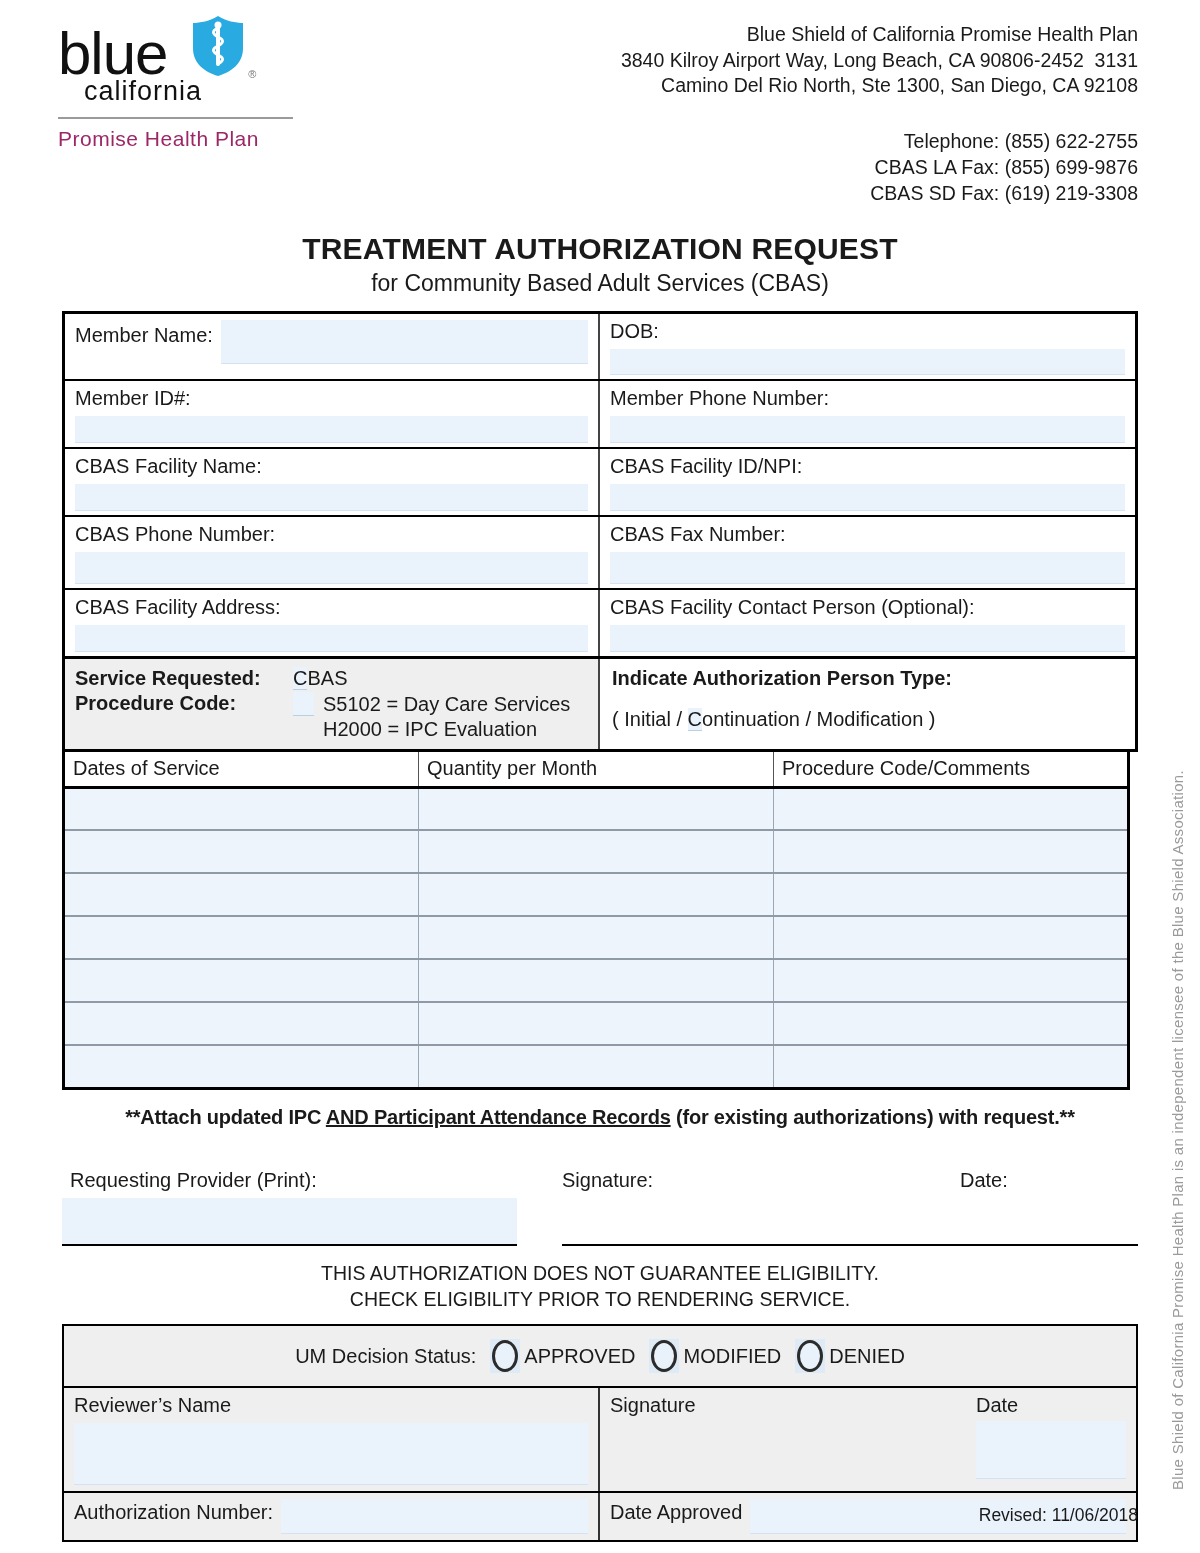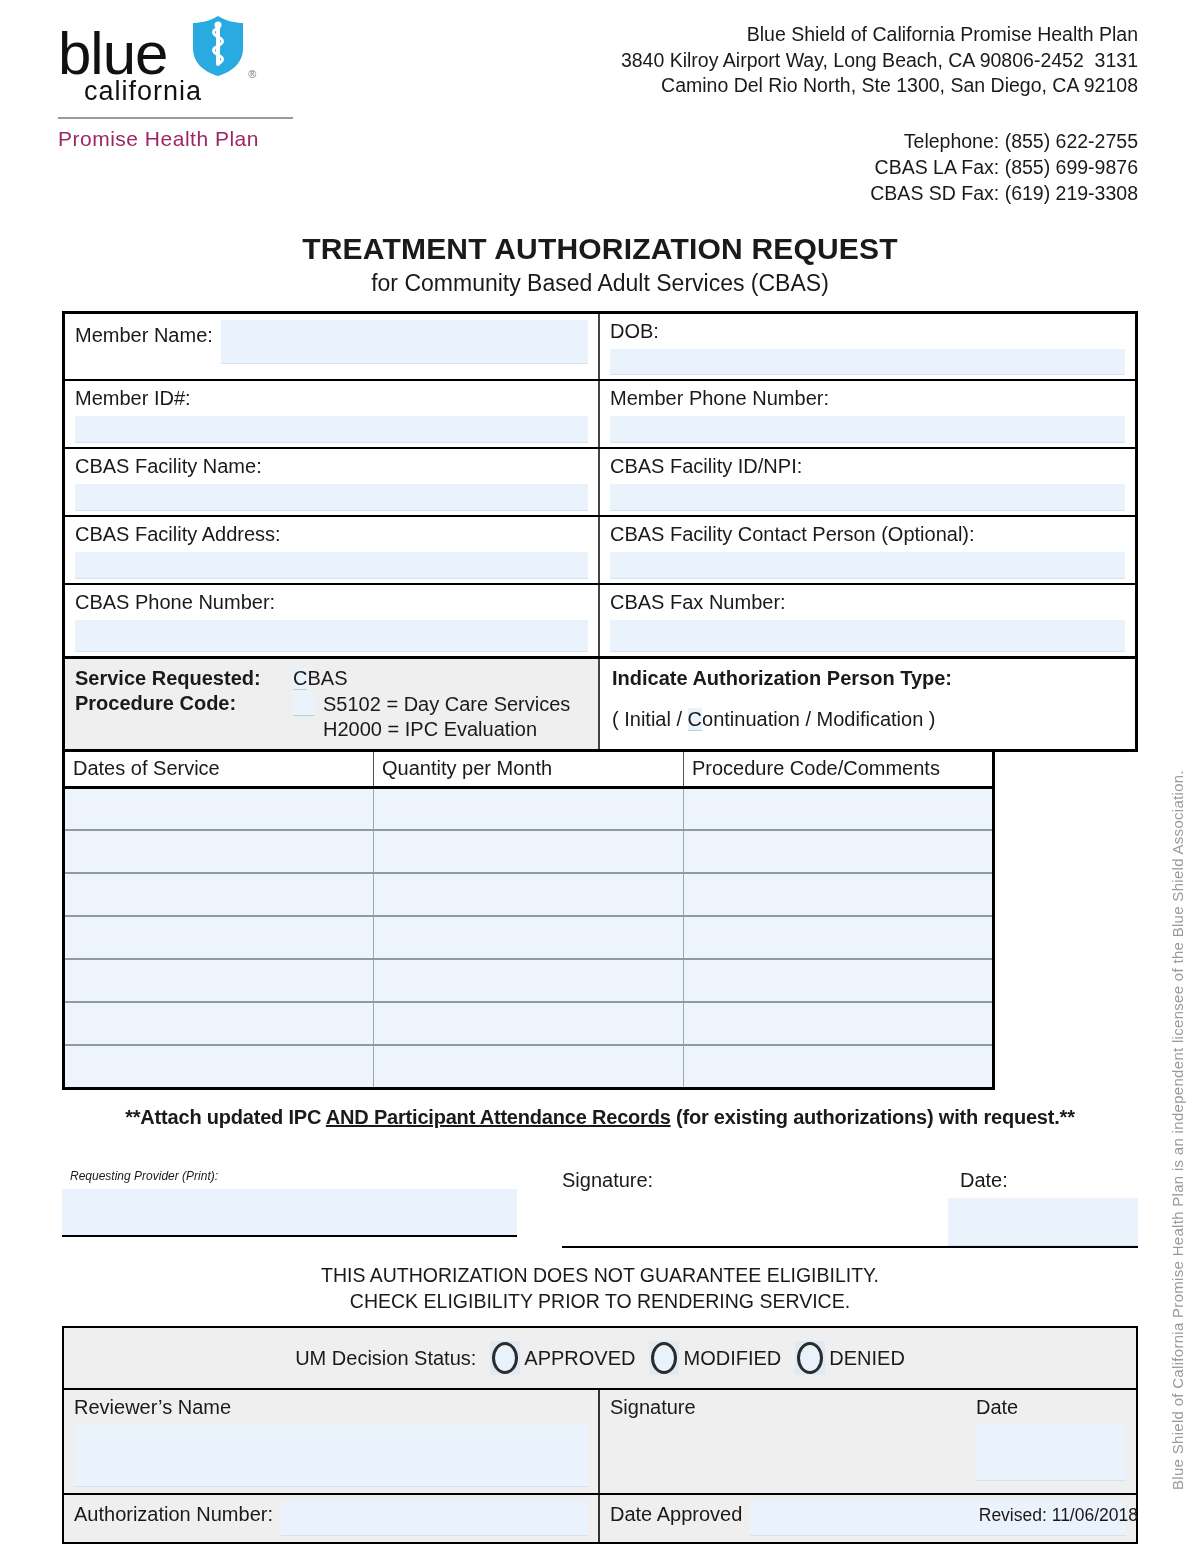--- a/index.html
+++ b/index.html
@@ -53,44 +53,44 @@
   .svc-label { font-weight:bold; }
   .hl-char { background:#eaf2fb; border-bottom:1px solid #b9cfe6; }
   .proc-line { display:flex; align-items:center; }
   .proc-box { display:inline-block; width:21px; height:24px; background:#eaf2fb; border-bottom:1px solid #b9cfe6; margin-right:9px; }
   .proc-line2 { padding-left:30px; }
   .service-right { width:50%; background:#fff; padding:8px 12px; font-size:20px; }
   .service-right .head { font-weight:bold; }
   .service-right .opts { margin-top:18px; }
 
   
-  .dates-table { border:3px solid #000; border-top:none; border-collapse:collapse; width:933px; table-layout:fixed; }
+  .dates-table { border:3px solid #000; border-top:none; border-collapse:collapse; width:1068px; table-layout:fixed; }
   .dates-table th {
     font-size:20px; font-weight:normal; text-align:left; padding:4px 8px;
     border-bottom:3px solid #000; border-right:1px solid #555; background:#fff; height:35px;
   }
   .dates-table th:last-child { border-right:none; }
   .dates-table td {
     background:#eef4fb; height:43px; border-right:1px solid #9aa7b5; border-top:2px solid #8f9aa6;
   }
   .dates-table tr:first-child td { border-top:none; }
   .dates-table td:last-child { border-right:none; }
 
   
   .attach-note { text-align:center; font-size:20px; font-weight:bold; margin-top:16px; letter-spacing:-0.2px; }
   .attach-note .und { text-decoration:underline; }
 
   
   .provider-row { display:flex; margin-top:40px; }
   .prov-col { width:455px; }
-  .prov-col .label { font-size:12px; padding-left:8px;font-style:italic; }
+  .prov-col .label { font-size:20px; padding-left:8px; }
   .prov-field { height:48px; margin-top:6px; border-bottom:2px solid #000; }
   .sig-wrap { flex:1; margin-left:45px; display:flex; border-bottom:2px solid #000; }
   .sig-label-area { flex:1; font-size:20px; padding-top:0px; }
-  .date-block { width:190px; display:flex; flex-direction:column; }
+  .date-block { width:190px; display:flex; flex-direction:row;text-align:right; }
   .date-block .label { font-size:20px; padding-left:12px; }
   .date-field { height:48px; margin-top:6px; }
 
   
   .elig-note { text-align:center; font-size:19.5px; line-height:1.35; margin-top:14px; }
 
   
   .um-box { border:2px solid #000; background:#efefef; margin-top:12px; }
   .um-status { display:flex; align-items:center; justify-content:center; gap:14px; height:60px; font-size:20px; }
   .radio-wrap { display:inline-flex; align-items:flex-end; background:#dfeaf7; padding:1px 2px; }
@@ -188,37 +188,37 @@
           <div class="label">CBAS Facility Name:</div>
           <div class="field field-under"></div>
         </div>
         <div class="cell">
           <div class="label">CBAS Facility ID/NPI:</div>
           <div class="field field-under"></div>
         </div>
       </div>
 
       <div class="info-row">
+        <div class="cell left cell-tall">
+          <div class="label">CBAS Phone Number:</div>
+          <div class="field field-under"></div>
+        </div>
+        <div class="cell cell-tall">
+          <div class="label">CBAS Fax Number:</div>
+          <div class="field field-under"></div>
+        </div>
+      </div>
+
+      <div class="info-row">
         <div class="cell left">
           <div class="label">CBAS Facility Address:</div>
           <div class="field field-under"></div>
         </div>
         <div class="cell">
           <div class="label">CBAS Facility Contact Person (Optional):</div>
-          <div class="field field-under"></div>
-        </div>
-      </div>
-
-      <div class="info-row">
-        <div class="cell left cell-tall">
-          <div class="label">CBAS Phone Number:</div>
-          <div class="field field-under"></div>
-        </div>
-        <div class="cell cell-tall">
-          <div class="label">CBAS Fax Number:</div>
           <div class="field field-under"></div>
         </div>
       </div>
 
       <div class="service-row">
         <div class="service-left">
           <div class="service-grid">
             <span class="svc-label">Service Requested:</span>
             <span><span class="hl-char">C</span><span>BAS</span></span>
             <span class="svc-label">Procedure Code:</span>

